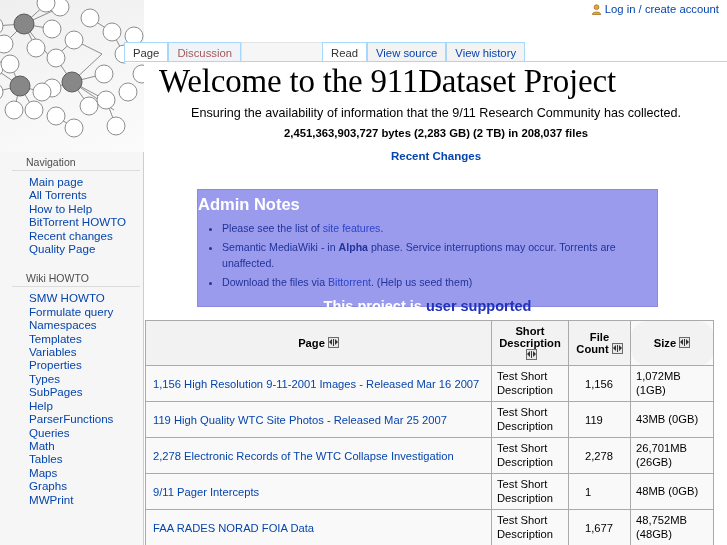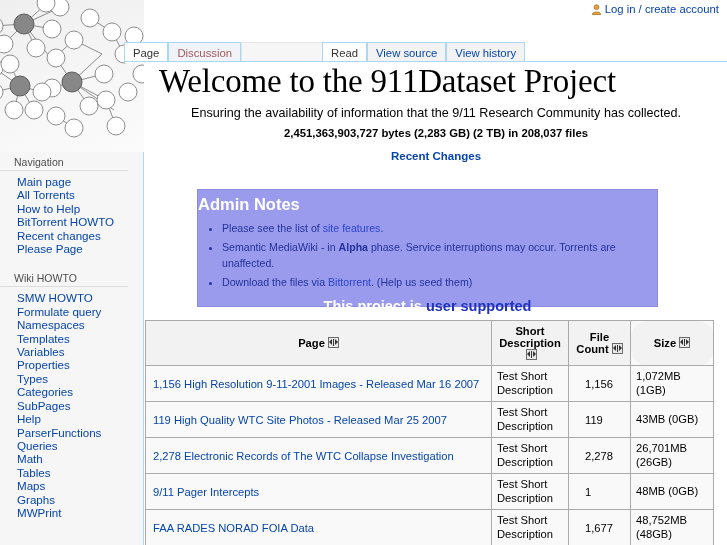--- a/index.html
+++ b/index.html
@@ -19,21 +19,21 @@
     position: absolute; left: 0; top: 0; width: 144px; height: 545px;
     background: #f6f6f6;
     border-right: 1px solid #a7d7f9;
   }
   #logo-wrap {
     position: absolute; left: 0; top: 0; width: 144px; height: 152px;
     overflow: hidden;
     background: linear-gradient(160deg,#efefef 0%, #f7f7f7 60%, #fbfbfb 100%);
   }
   #logo-wrap svg { position:absolute; left:-6px; top:-4px; }
-  .portlet { margin: 0 0 6px 0; padding: 0 0 0 0; }
+  .portlet { margin: 0 0 6px 12px; padding: 0 0 0 0; }
   .portlet h3 {
     font-size: 10.5px; font-weight: normal; color: #4d4d4d;
     margin: 0; padding: 4px 0 2px 14px;
     border-bottom: 1px solid #dcdcdc;
     width: 128px;
   }
   .portlet ul { list-style: none; margin: 4px 0 0 0; padding: 0; }
   .portlet li { padding: 0; margin: 0; line-height: 13.4px; }
   .portlet li a {
     display:block; color: #0645ad; text-decoration: none;
@@ -262,21 +262,21 @@
           <li>
               <a href="#">How to Help</a>
             </li>
           <li>
               <a href="#">BitTorrent HOWTO</a>
             </li>
           <li>
               <a href="#">Recent changes</a>
             </li>
           <li>
-              <a href="#">Please Page</a>
+              <a href="#">Quality Page</a>
             </li>
         </ul>
       </div>
 
       <div class="portlet" style="margin-top:13px;">
         <h3>Wiki HOWTO</h3>
         <ul>
           <li>
               <a href="#">SMW HOWTO</a>
             </li>
@@ -290,23 +290,20 @@
               <a href="#">Templates</a>
             </li>
           <li>
               <a href="#">Variables</a>
             </li>
           <li>
               <a href="#">Properties</a>
             </li>
           <li>
               <a href="#">Types</a>
-            </li>
-          <li>
-              <a href="#">Categories</a>
             </li>
           <li>
               <a href="#">SubPages</a>
             </li>
           <li>
               <a href="#">Help</a>
             </li>
           <li>
               <a href="#">ParserFunctions</a>
             </li>

